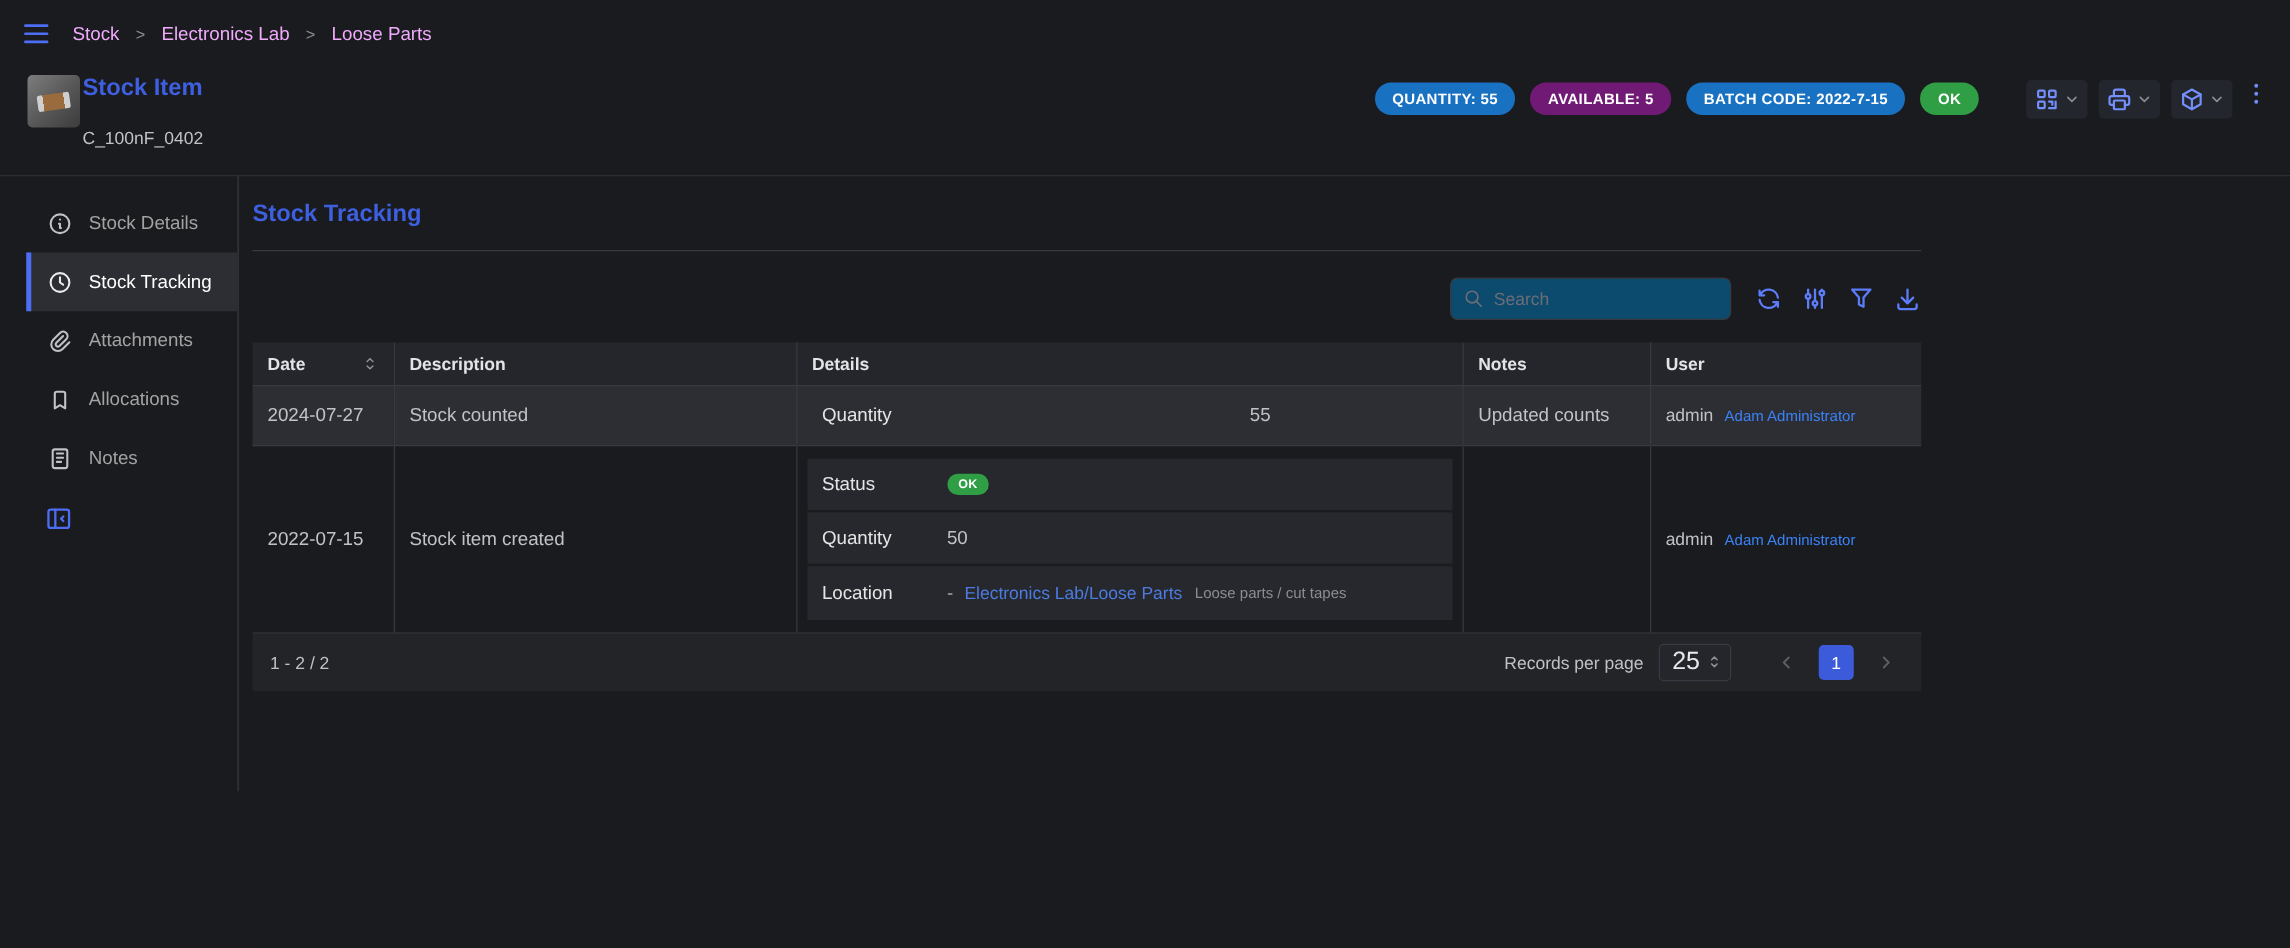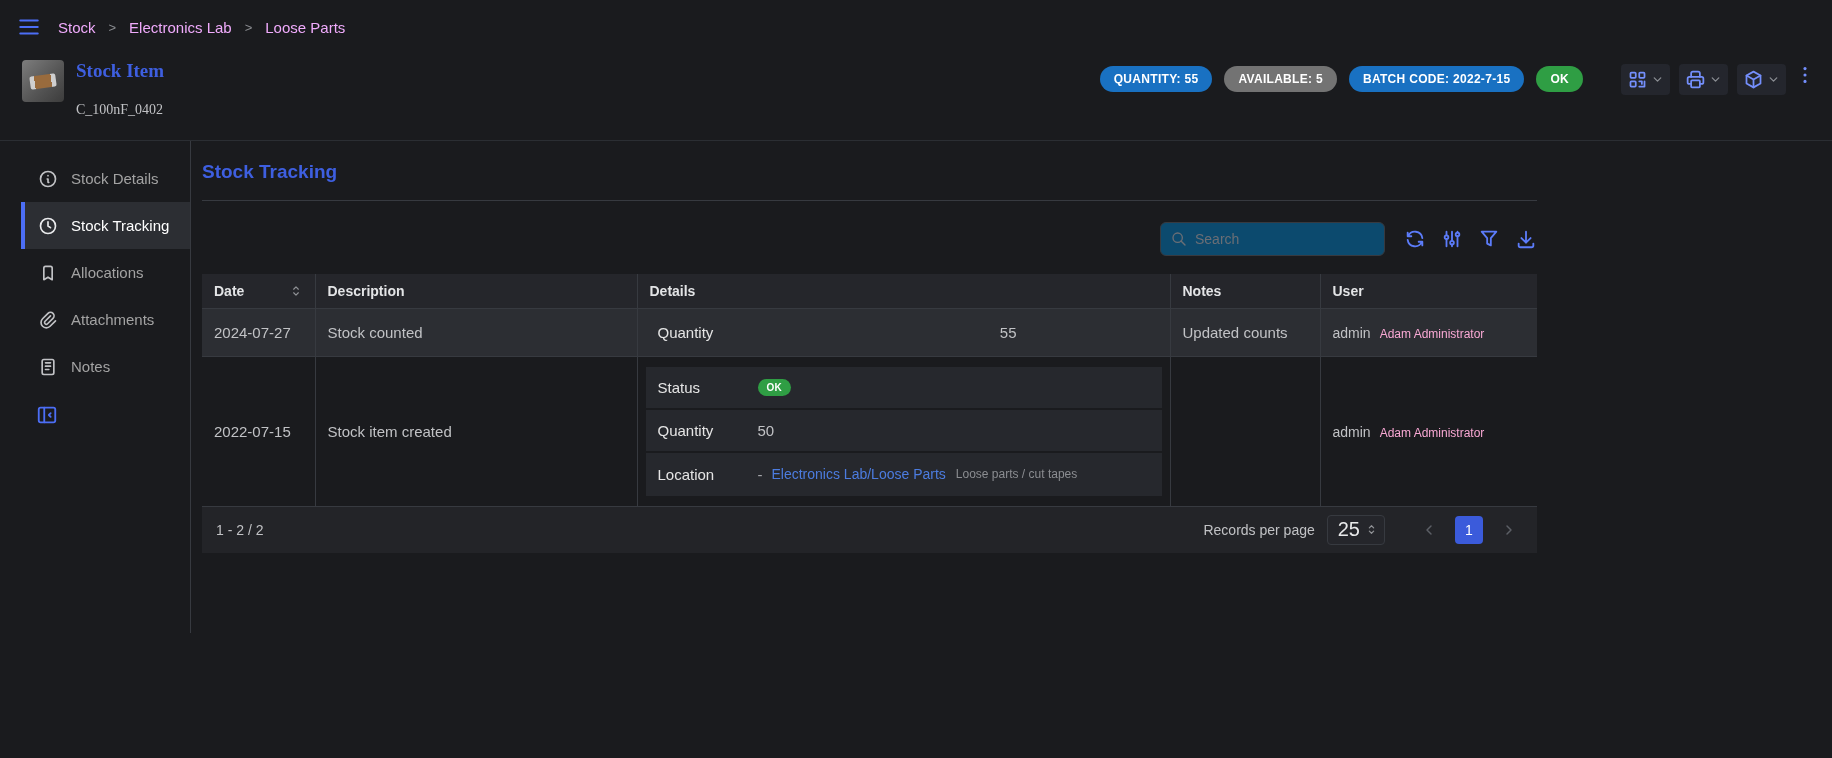--- a/index.html
+++ b/index.html
@@ -25,32 +25,32 @@
   .page-header { display:flex; align-items:flex-start; padding:10px 16px 0 22px; }
   .thumb {
     width:42px; height:42px; border-radius:4px; margin-top:4px;
     background:linear-gradient(135deg,#7d7d7d 0%,#565656 55%,#3c3c3c 100%);
     display:flex; align-items:center; justify-content:center; cursor:pointer;
   }
   .thumb .component {
     width:26px; height:13px; border-radius:2px; transform:rotate(-8deg);
     background:linear-gradient(90deg,#cfcfcf 0 18%,#996b3d 18% 82%,#cfcfcf 82%);
   }
-  .title-block { margin-left:12px;font-family:Liberation Serif, serif; }
+  .title-block { margin-left:2px; }
   .page-title { font-size:19px; font-weight:700; color:#3e5fe0; margin-top:4px; }
   .page-subtitle { font-size:14px; color:#c1c2c5; margin-top:20px; }
 
   .badges { margin-left:auto; display:flex; align-items:center; gap:12px; margin-top:10px; }
   .pill {
     display:inline-flex; align-items:center; height:26px; padding:0 14px;
     border-radius:14px; color:#fff; font-size:12px; font-weight:700; letter-spacing:.3px;
     white-space:nowrap;
   }
   .pill-blue   { background:#1971c2; }
-  .pill-orange { background:#737373; }
+  .pill-orange { background:#701a75; }
   .pill-green  { background:#2f9e44; }
 
   .header-actions { display:flex; align-items:center; gap:9px; margin-left:38px; margin-top:8px; }
   .action-btn {
     display:flex; align-items:center; gap:3px; padding:5px 6px;
     background:#24262d; border:none; border-radius:4px; cursor:pointer;
   }
   .action-btn .main-glyph { color:#748ffc; }
   .action-btn .chev { color:#8a8d93; }
   .dots-btn { background:none; border:none; color:#748ffc; cursor:pointer; margin-left:8px; margin-top:8px; }
@@ -112,21 +112,21 @@
   .detail-val { font-size:15px; color:#c1c2c5; }
   .detail-val-right { flex:1; text-align:right; padding-right:133px; font-size:15px; color:#c1c2c5; }
   .status-chip {
     display:inline-block; background:#2f9e44; color:#fff; font-size:10px; font-weight:700;
     padding:3px 9px; border-radius:10px; letter-spacing:.3px;
   }
   .detail-dash { color:#a3a5a9; margin-right:9px; }
   .detail-link { color:#4c7ce0; font-size:14px; text-decoration:none; cursor:pointer; }
   .detail-desc { color:#8b8d91; font-size:12px; margin-left:10px; }
   .user-short { font-size:14px; color:#c1c2c5; }
-  .user-full { font-size:12px; color:#f9a8d4; margin-left:9px; }
+  .user-full { font-size:12px; color:#3b82f6; margin-left:9px; }
 
   
   .table-footer {
     width:1335px; height:46px; display:flex; align-items:center; padding:0 14px;
     background:#232428;
   }
   .range-label { font-size:14px; color:#c1c2c5; }
   .footer-right { margin-left:auto; display:flex; align-items:center; gap:12px; }
   .rpp-label { font-size:14px; color:#c1c2c5; }
   .rpp-select {
@@ -249,32 +249,32 @@
         <svg width="20" height="20" viewBox="0 0 24 24" fill="none" stroke="currentColor" stroke-width="2" stroke-linecap="round" stroke-linejoin="round">
             <circle cx="12" cy="12" r="9"></circle>
             <path d="M12 7v5l3 2"></path>
           </svg>
       </span>
       <span>Stock Tracking</span>
     </div>
     <div class="side-item">
       <span class="sicon icon">
         <svg width="20" height="20" viewBox="0 0 24 24" fill="none" stroke="currentColor" stroke-width="2" stroke-linecap="round" stroke-linejoin="round">
-            <path d="M9 4h6a2 2 0 0 1 2 2v14l-5-3-5 3V6a2 2 0 0 1 2-2z"></path>
-          </svg>
-      </span>
-      <span>Allocations</span>
+            <path d="M15 7l-6.5 6.5a1.5 1.5 0 0 0 3 3l6.5-6.5a3 3 0 0 0-6-6l-6.5 6.5a4.5 4.5 0 0 0 9 9L21 13"></path>
+          </svg>
+      </span>
+      <span>Attachments</span>
     </div>
     <div class="side-item">
       <span class="sicon icon">
         <svg width="20" height="20" viewBox="0 0 24 24" fill="none" stroke="currentColor" stroke-width="2" stroke-linecap="round" stroke-linejoin="round">
-            <path d="M15 7l-6.5 6.5a1.5 1.5 0 0 0 3 3l6.5-6.5a3 3 0 0 0-6-6l-6.5 6.5a4.5 4.5 0 0 0 9 9L21 13"></path>
-          </svg>
-      </span>
-      <span>Attachments</span>
+            <path d="M9 4h6a2 2 0 0 1 2 2v14l-5-3-5 3V6a2 2 0 0 1 2-2z"></path>
+          </svg>
+      </span>
+      <span>Allocations</span>
     </div>
     <div class="side-item">
       <span class="sicon icon">
         <svg width="20" height="20" viewBox="0 0 24 24" fill="none" stroke="currentColor" stroke-width="2" stroke-linecap="round" stroke-linejoin="round">
             <rect x="5" y="3" width="14" height="18" rx="2"></rect>
             <path d="M9 7h6M9 11h6M9 15h4"></path>
           </svg>
       </span>
       <span>Notes</span>
     </div>

